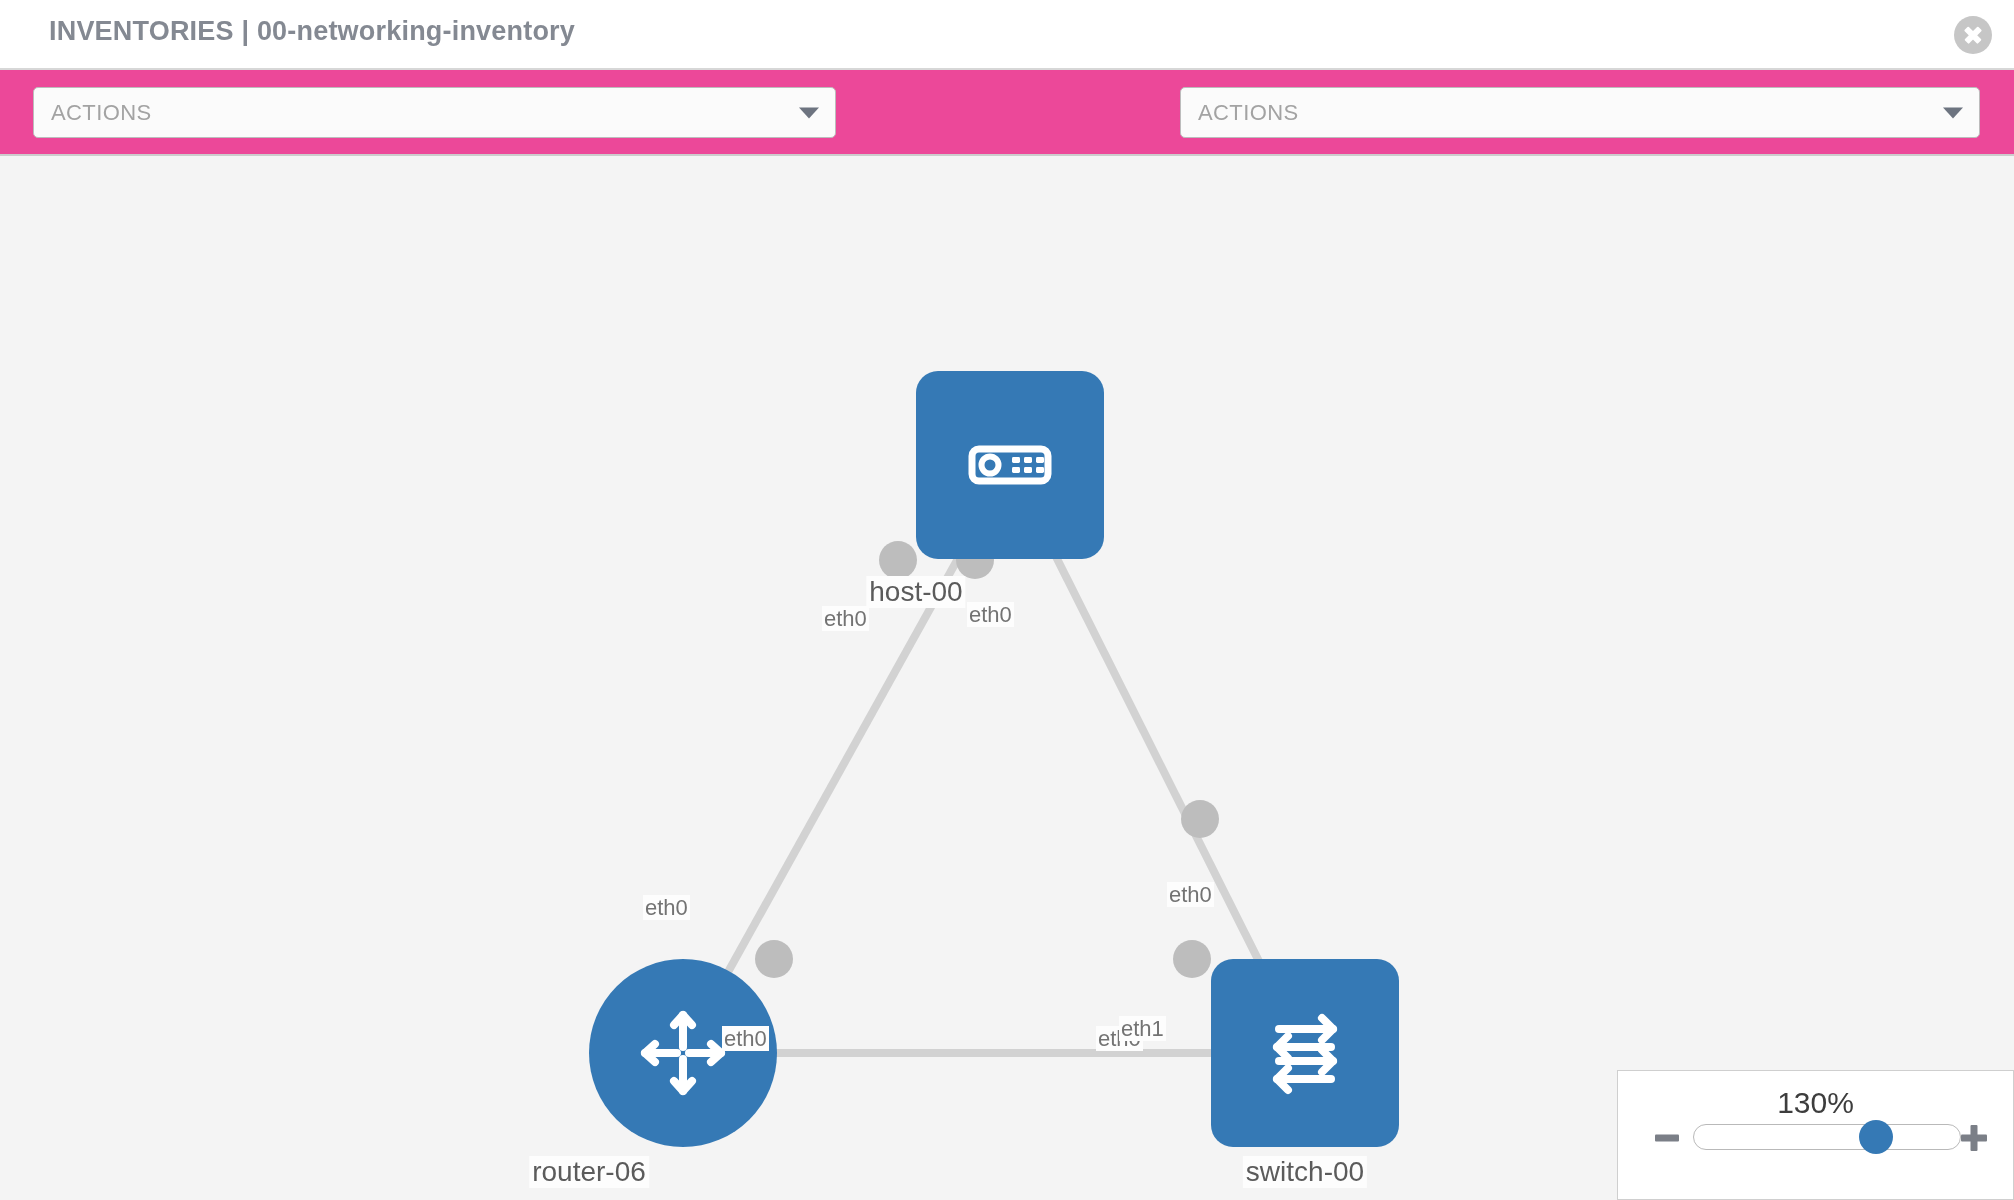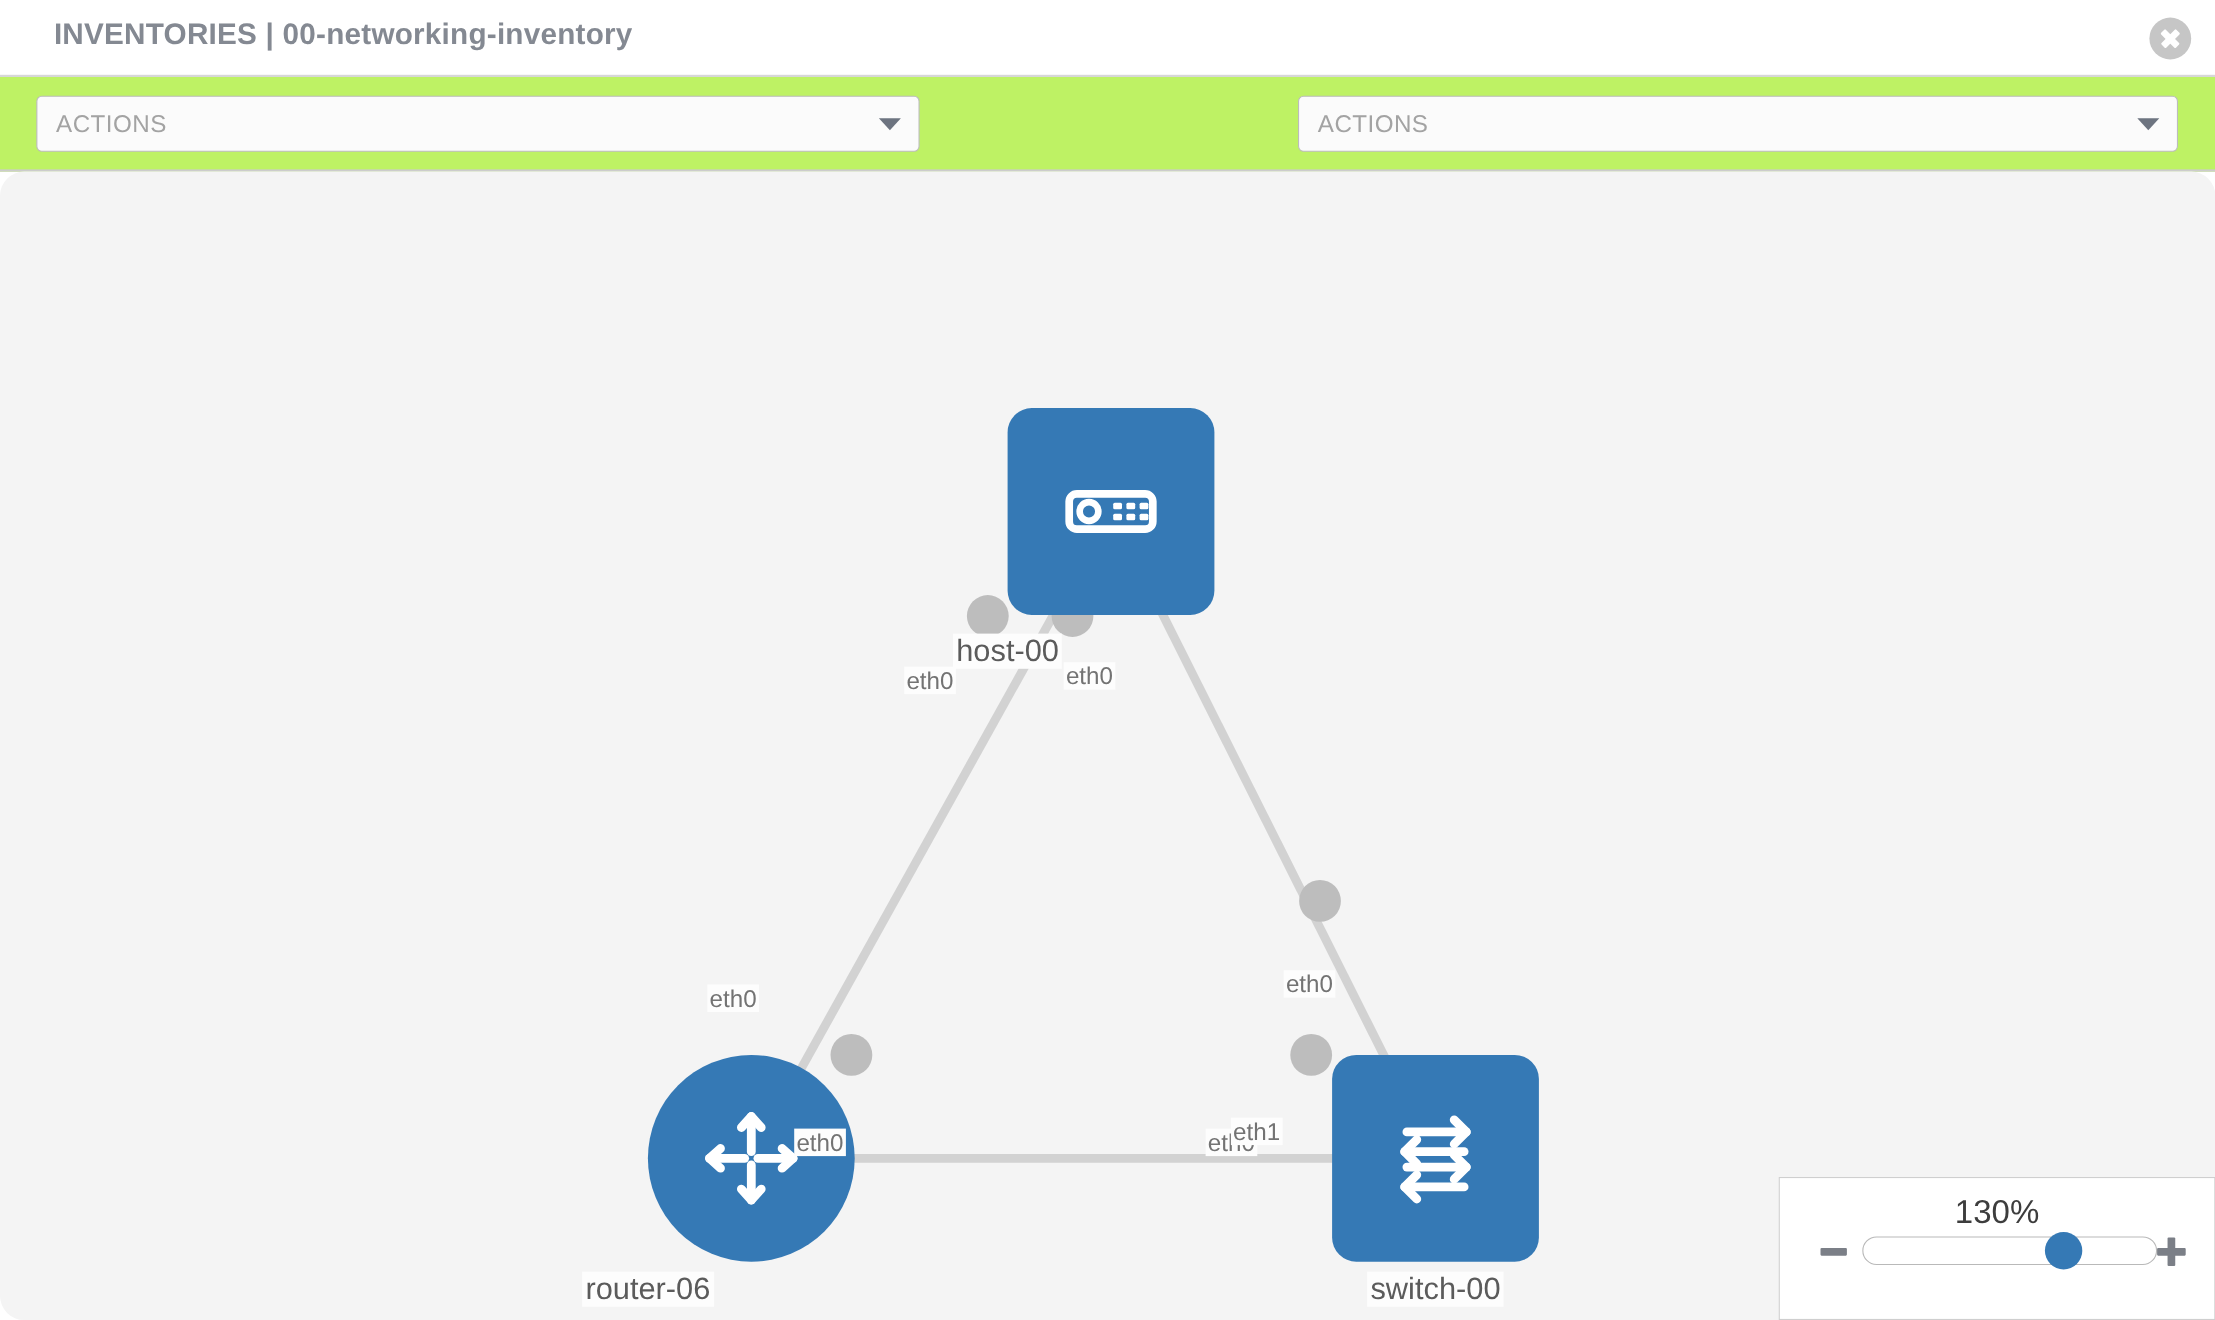--- a/index.html
+++ b/index.html
@@ -37,21 +37,21 @@
     width: 19px; height: 5.5px; border-radius: 1px;
     background: #ffffff;
   }
   .close-btn::before { transform: translate(-50%,-50%) rotate(45deg); }
   .close-btn::after  { transform: translate(-50%,-50%) rotate(-45deg); }
 
   
   .toolbar {
     position: absolute; left: 0; top: 70px;
     width: 2014px; height: 86px;
-    background: #bef264;
+    background: #ec4899;
     border-bottom: 2px solid #cccccc;
   }
   .field {
     position: absolute;
     height: 51px;
     background: #fbfbfb;
     border: 1px solid #bcbcbc;
     border-radius: 5px;
   }
   .field .ph {
@@ -79,21 +79,20 @@
   }
   #wrench-icon { left: 1043px; }
   #key-icon    { left: 1113px; }
 
   
   .canvas {
     position: absolute; left: 0; top: 156px;
     width: 2014px; height: 1044px;
     background: #f4f4f4;
     overflow: hidden;
-    border-radius: 22px;
   }
   #topology-svg { position: absolute; left: 0; top: 0; }
 
   .node { position: absolute; }
   .node-shape {
     position: absolute; left: 0; top: 0;
     background: #3579b5;
     display: flex; align-items: center; justify-content: center;
     cursor: pointer;
   }

